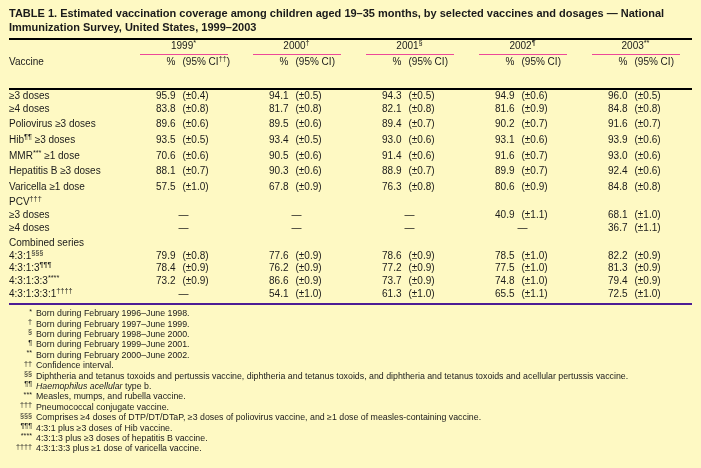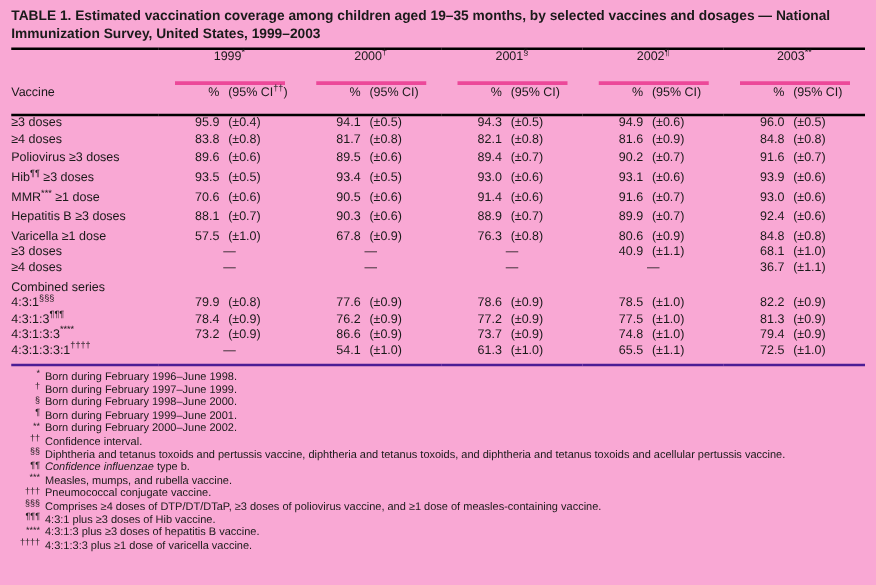--- a/index.html
+++ b/index.html
@@ -1,19 +1,19 @@
 <!DOCTYPE html>
 <html><head>
 <meta charset="utf-8">
 <style>
   * { box-sizing: border-box; }
   html, body { margin: 0; padding: 0; background: #e8e8e8; }
   .page {
     width: 701px; height: 468px;
-    background: #f9a8d4;
+    background: #fef9c3;
     font-family: "Liberation Sans", "DejaVu Sans", sans-serif;
     color: #1a1a1a;
     padding: 7px 9px 4px 9px;
     overflow: hidden;
     position: relative;
   }
   .title {
     font-size: 11px;
     font-weight: bold;
     line-height: 13.5px;
@@ -30,22 +30,22 @@
     padding: 0;
     font-weight: normal;
     font-size: 10px;
     line-height: 12.6px;
     vertical-align: bottom;
     text-align: left;
   }
   .col-vaccine { width: 118px; }
   .yearbox { width: 88px; margin: 0 auto; }
   .year-th { padding-top: 3px; }
-  .year-label { text-align: center; border-bottom: 3px solid #ec4899; padding-bottom: 12px; }
-  .subhead th { border-bottom: 2px solid #000; padding-bottom: 10px; padding-top: 1px; }
+  .year-label { text-align: center; border-bottom: 1px solid #ec4899; padding-bottom: 1px; }
+  .subhead th { border-bottom: 2px solid #000; padding-bottom: 20px; padding-top: 1px; }
   .pair { display: flex; align-items: baseline; }
   .pct { flex: 0 0 36px; text-align: right; white-space: nowrap; }
   .ci  { flex: 1; margin-left: 7px; text-align: left; white-space: nowrap; }
   .dash { flex: 1; text-align: center; }
   .label-cell { white-space: nowrap; }
   .indent { padding-left: 5px; }
   tr.gap > td, tr.gap > th { padding-top: 3px; margin-top: 21px; }
   tbody tr:last-child td { border-bottom: 2px solid #4c1d95; padding-bottom: 3px; }
   .footnotes { margin-top: 3px; }
   .fn { display: flex; font-size: 8.8px; line-height: 10.4px; }
@@ -348,20 +348,23 @@
               <span class="ci">(±0.9)</span>
             </div>
           </td>
           <td class="val-cell">
             <div class="yearbox pair">
               <span class="pct">84.8</span>
               <span class="ci">(±0.8)</span>
             </div>
           </td>
         </tr>
+        <tr class="gap">
+          <td class="label-cell" colspan="6"><span>PCV</span><sup>†††</sup></td>
+        </tr>
         <tr>
           <td class="label-cell indent"><span>≥3 doses</span></td>
           <td class="val-cell">
             <div class="yearbox pair">
               <span class="dash">—</span>
             </div>
           </td>
           <td class="val-cell">
             <div class="yearbox pair">
               <span class="dash">—</span>
@@ -574,21 +577,21 @@
       <div class="fn">
         <span class="fn-marker">††</span>
         <span class="fn-text"><span>Confidence interval.</span></span>
       </div>
       <div class="fn">
         <span class="fn-marker">§§</span>
         <span class="fn-text"><span>Diphtheria and tetanus toxoids and pertussis vaccine, diphtheria and tetanus toxoids, and diphtheria and tetanus toxoids and acellular pertussis vaccine.</span></span>
       </div>
       <div class="fn">
         <span class="fn-marker">¶¶</span>
-        <span class="fn-text"><i>Confidence influenzae</i><span> type b.</span></span>
+        <span class="fn-text"><i>Haemophilus acellular</i><span> type b.</span></span>
       </div>
       <div class="fn">
         <span class="fn-marker">***</span>
         <span class="fn-text"><span>Measles, mumps, and rubella vaccine.</span></span>
       </div>
       <div class="fn">
         <span class="fn-marker">†††</span>
         <span class="fn-text"><span>Pneumococcal conjugate vaccine.</span></span>
       </div>
       <div class="fn">

